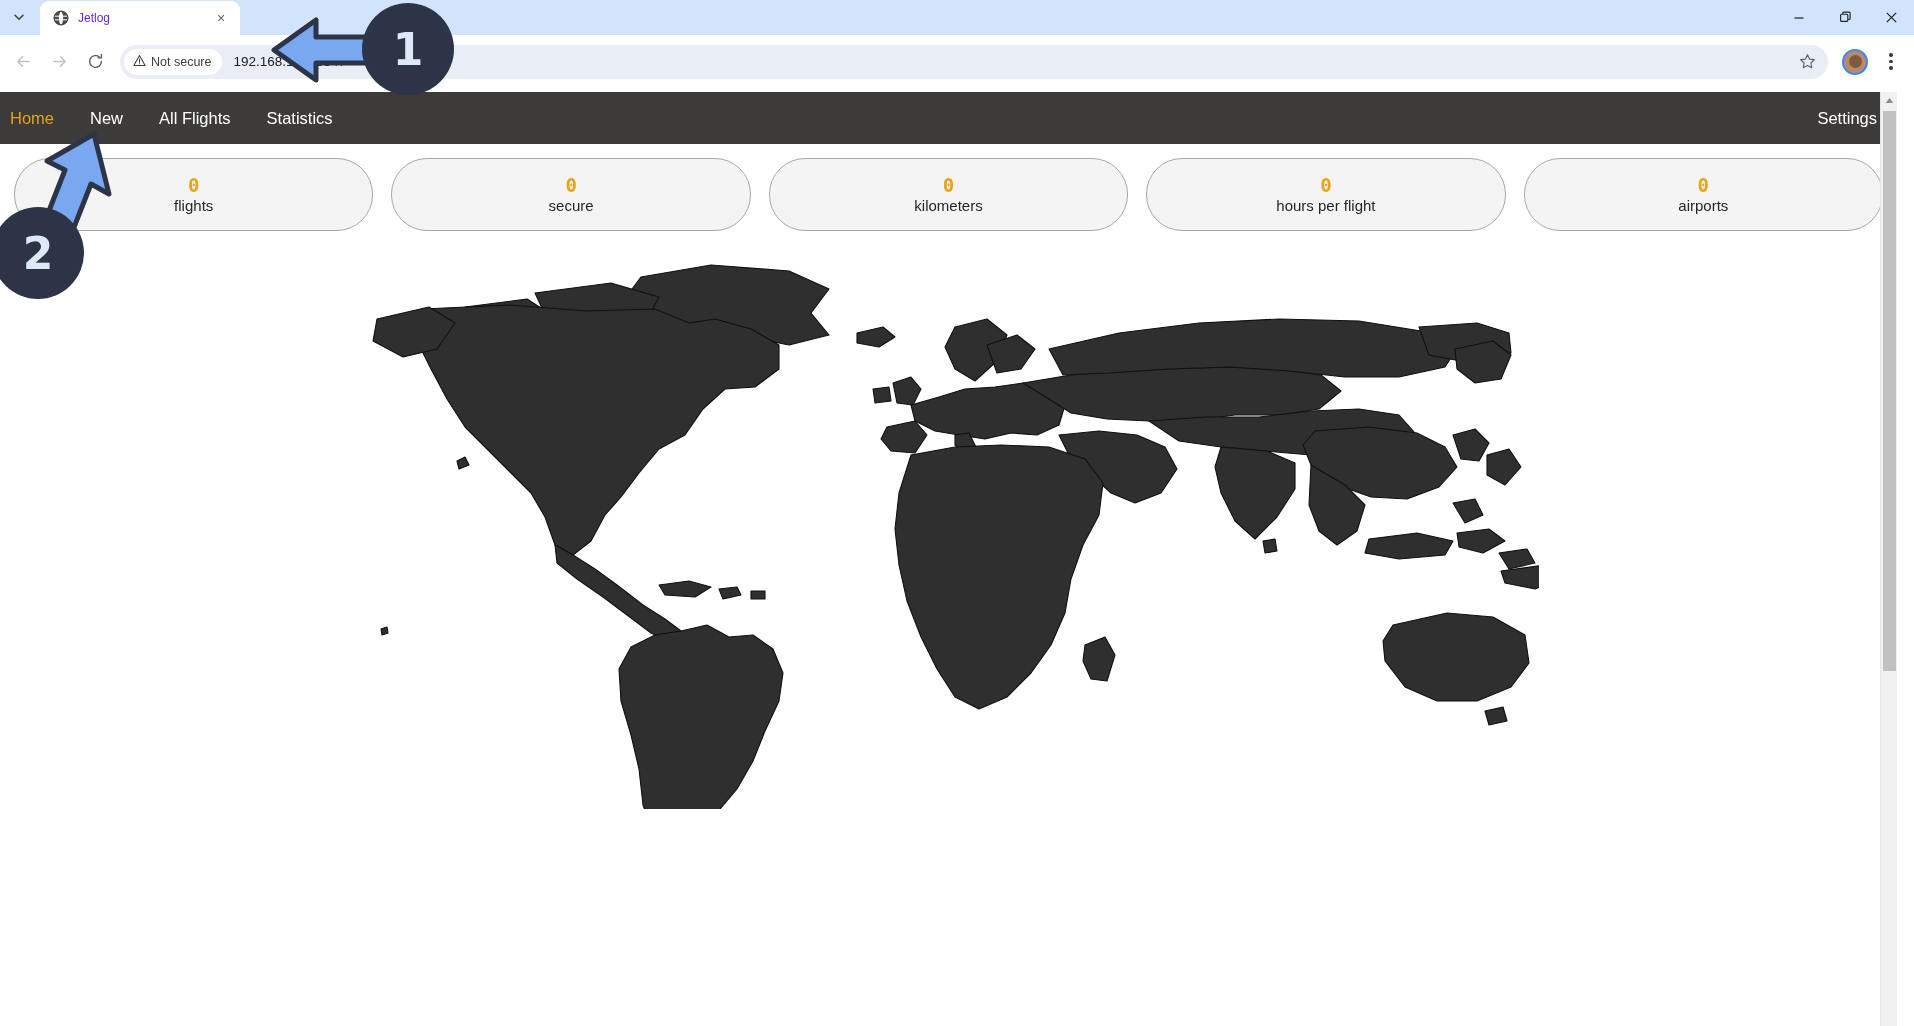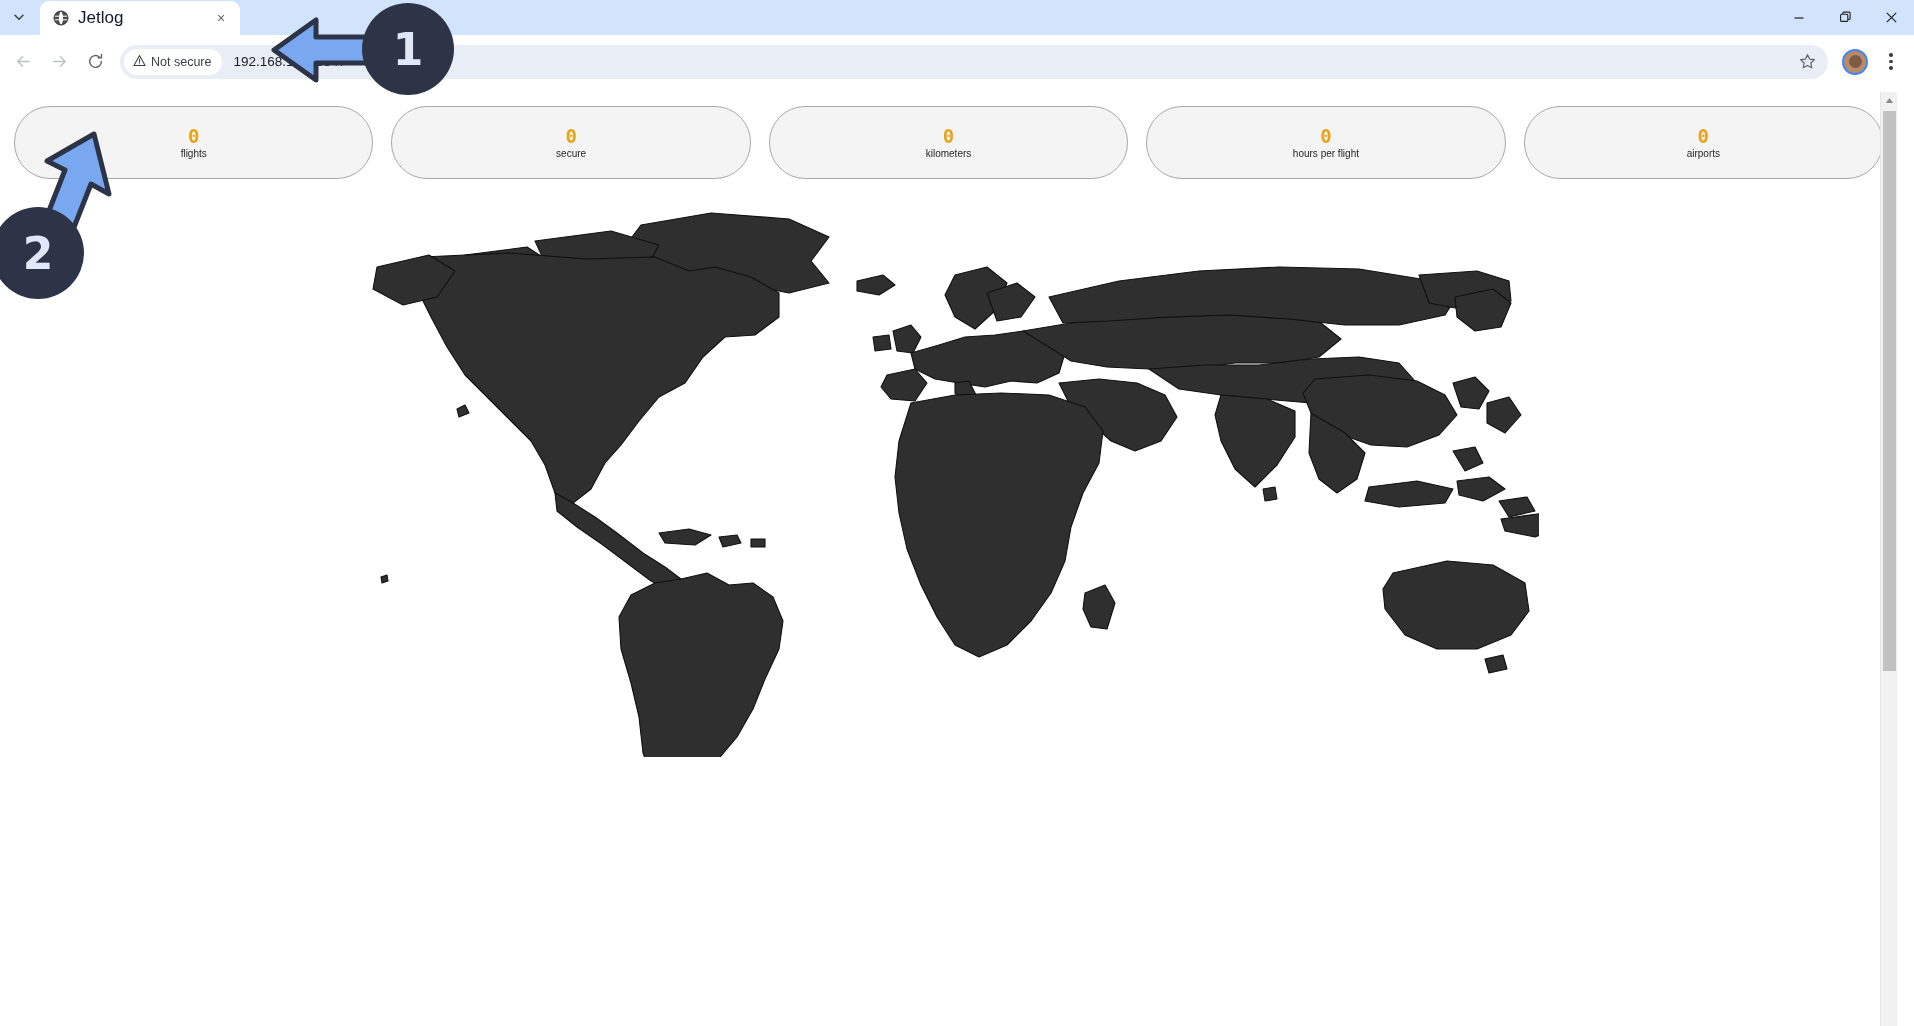--- a/index.html
+++ b/index.html
@@ -40,22 +40,22 @@
     margin-left: 4px;
     position: relative;
   }
   .tab-favicon {
     width: 17px; height: 17px;
     flex: 0 0 17px;
     display: flex; align-items: center; justify-content: center;
   }
   .tab-title {
     flex: 1;
-    font-size: 17px;
-    color: #0f172a;
+    font-size: 12px;
+    color: #6d28d9;
     white-space: nowrap;
     overflow: hidden;
     text-overflow: ellipsis;
   }
   .tab-close {
     width: 18px; height: 18px;
     display: flex; align-items: center; justify-content: center;
     color: #5f6368;
     border-radius: 50%;
     font-size: 14px;
@@ -221,21 +221,21 @@
     gap: 3px;
   }
   .stat-value {
     font-family: "DejaVu Sans Mono", monospace;
     font-size: 19px;
     font-weight: bold;
     color: #e8a317;
     line-height: 1;
   }
   .stat-label {
-    font-size: 10px;
+    font-size: 15px;
     color: #262626;
     line-height: 1;
   }
 
   .map-wrap {
     margin-top: 18px;
     width: 100%;
     display: flex;
     justify-content: center;
   }
@@ -372,20 +372,31 @@
     <div class="menu-dots">
       <i></i>
         <i></i>
         <i></i>
     </div>
   </div>
 
   <div class="viewport">
     <div class="page">
 
+      <div class="navbar">
+        <div class="nav-left">
+          <div class="nav-item active">Home</div>
+          <div class="nav-item">New</div>
+          <div class="nav-item">All Flights</div>
+          <div class="nav-item">Statistics</div>
+        </div>
+        <div class="nav-right">
+          <div class="nav-item">Settings</div>
+        </div>
+      </div>
 
       <div class="stats-row">
         <div class="stat-card">
           <div class="stat-value">0</div>
           <div class="stat-label">flights</div>
         </div>
         <div class="stat-card">
           <div class="stat-value">0</div>
           <div class="stat-label">secure</div>
         </div>

